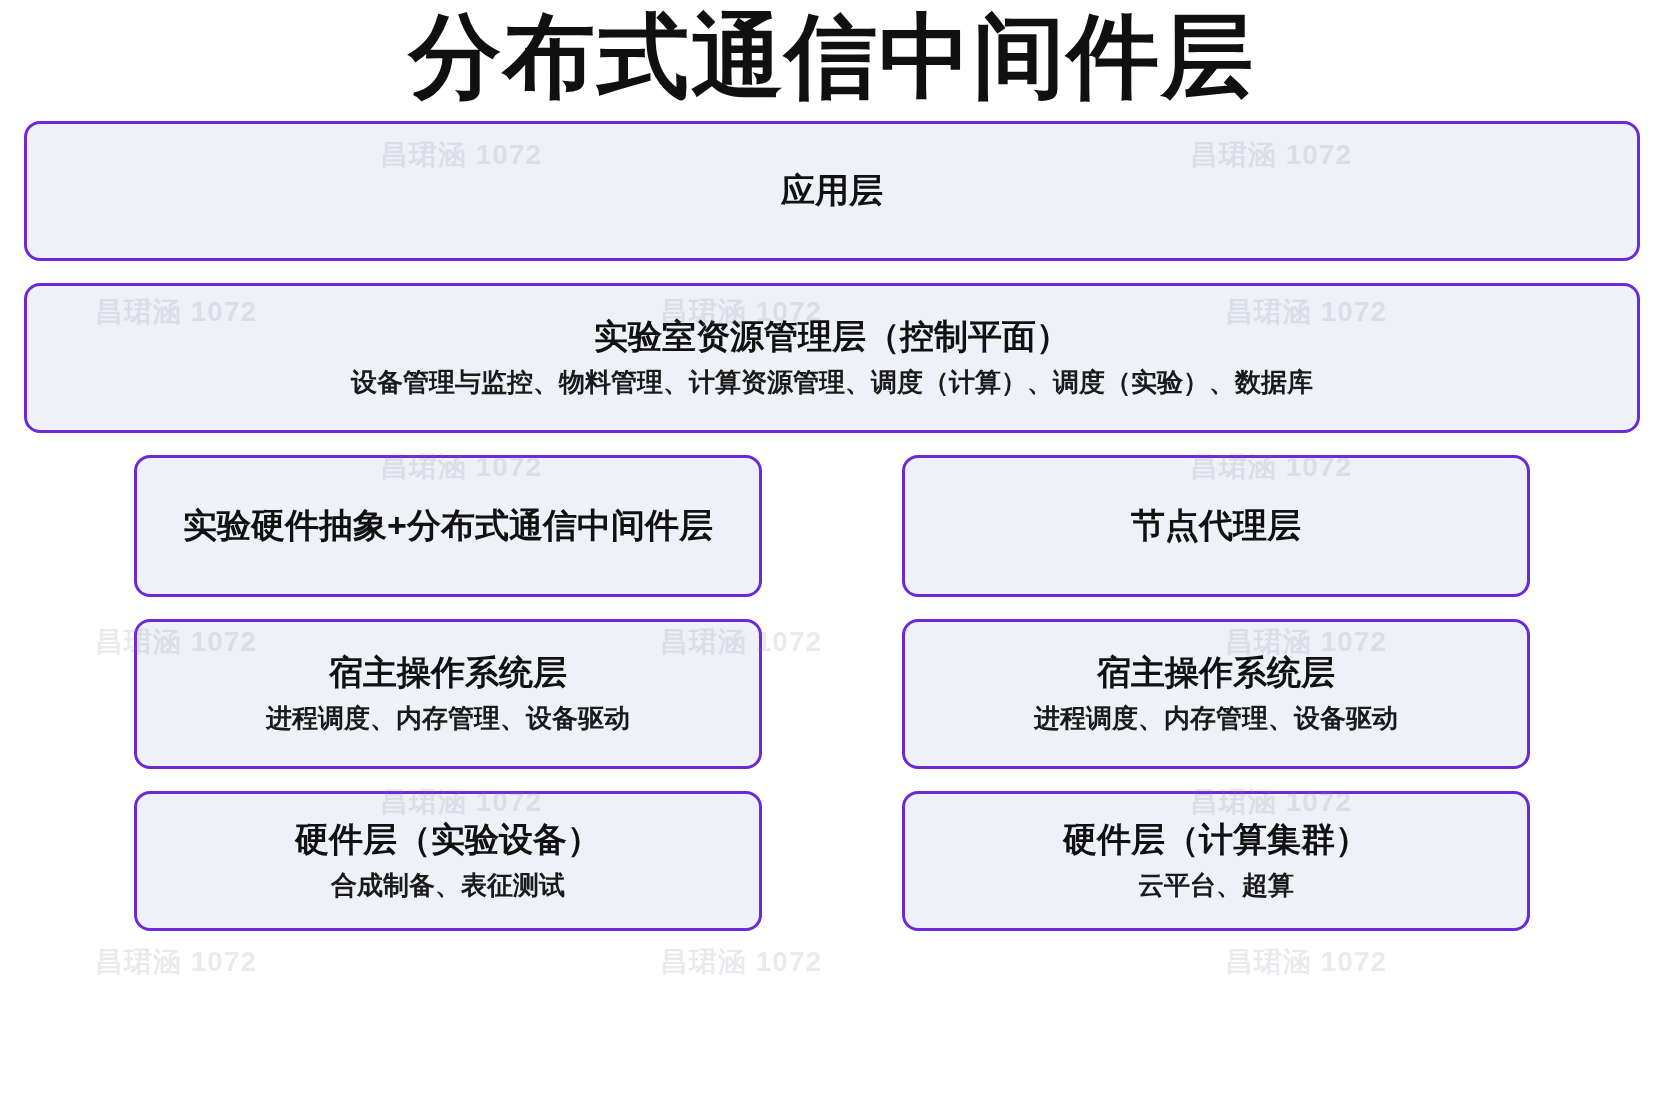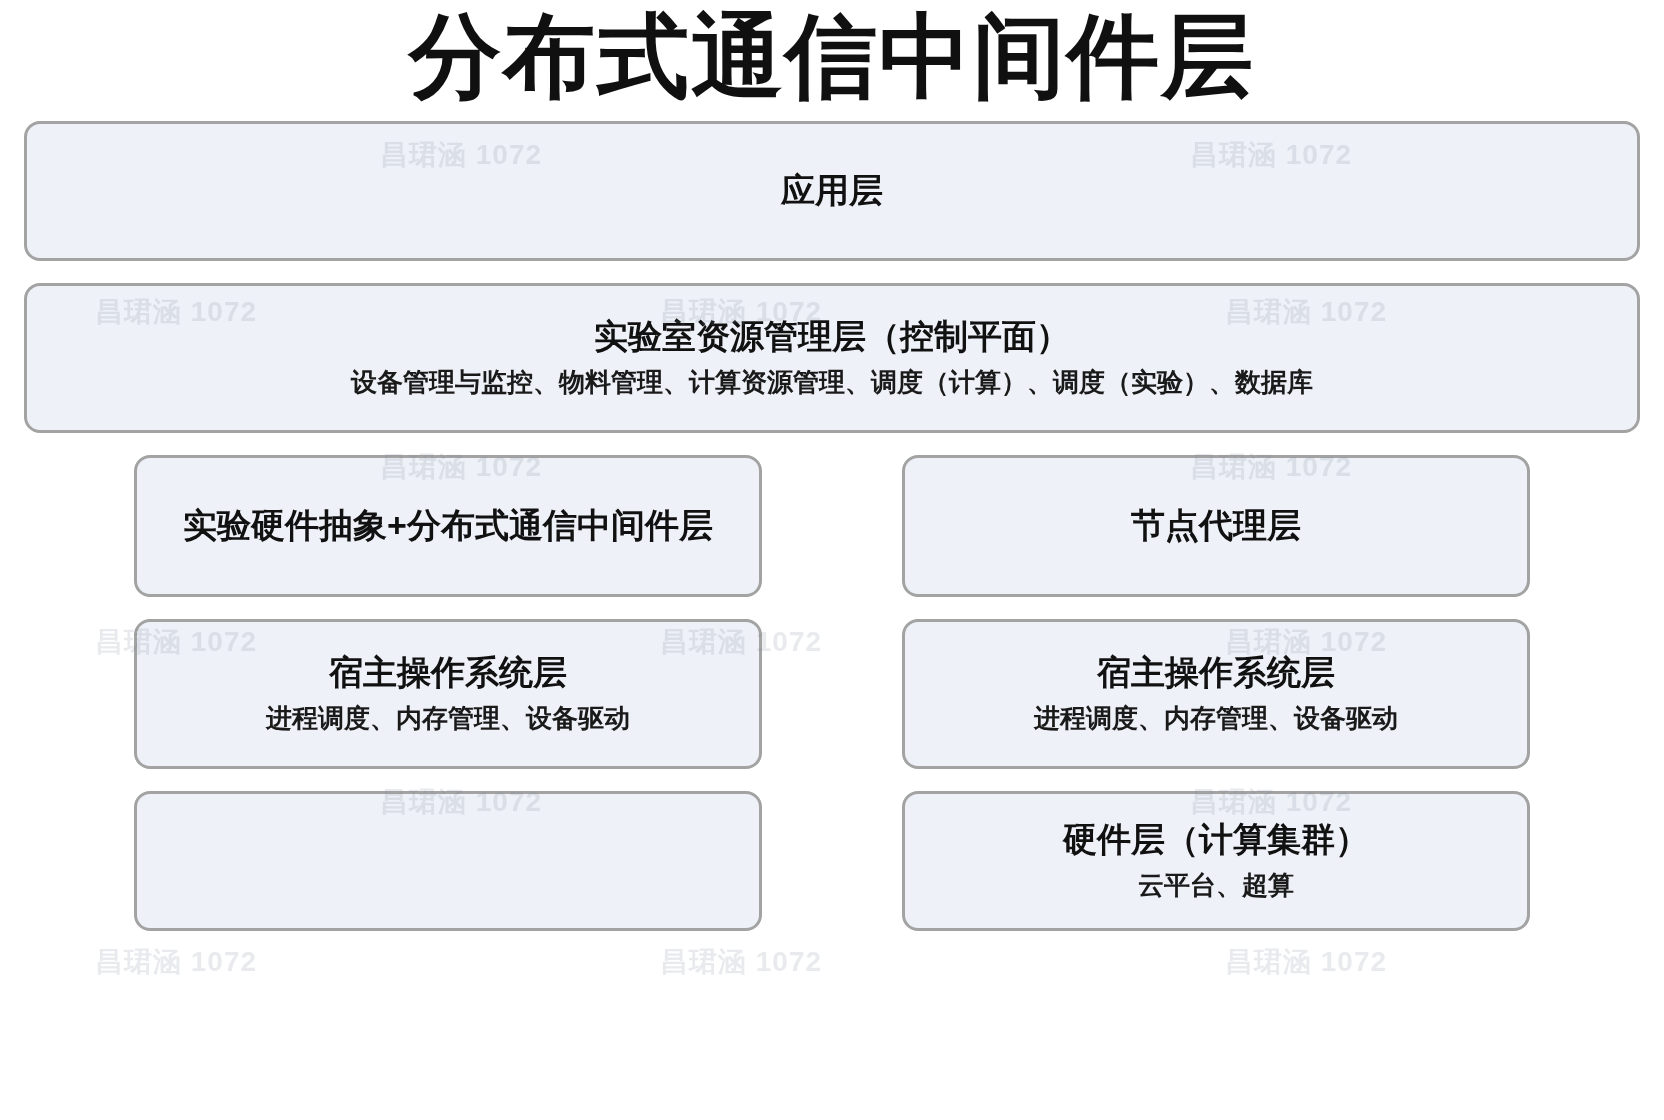--- a/index.html
+++ b/index.html
@@ -30,21 +30,21 @@
     font-weight: 700;
     letter-spacing: 2px;
     line-height: 1.05;
     margin: 8px 0 16px 0;
     color: #101010;
     white-space: nowrap;
   }
 
   
   .box {
-    border: 3px solid #a3a3a3;
+    border: 3px solid #6d28d9;
     border-radius: 16px;
     background: #eef1f7;
     box-sizing: border-box;
     display: flex;
     flex-direction: column;
     align-items: center;
     justify-content: center;
     text-align: center;
     padding: 10px 18px;
   }
@@ -145,20 +145,22 @@
       <div class="sub">进程调度、内存管理、设备驱动</div>
     </div>
     <div class="box" id="host-os-right">
       <div class="main">宿主操作系统层</div>
       <div class="sub">进程调度、内存管理、设备驱动</div>
     </div>
   </div>
 
   <div class="row-split">
     <div class="box" id="hw-left">
+      <div class="main">硬件层（实验设备）</div>
+      <div class="sub">合成制备、表征测试</div>
     </div>
     <div class="box" id="hw-right">
       <div class="main">硬件层（计算集群）</div>
       <div class="sub">云平台、超算</div>
     </div>
   </div>
 
 </div>
 
 </body></html>

